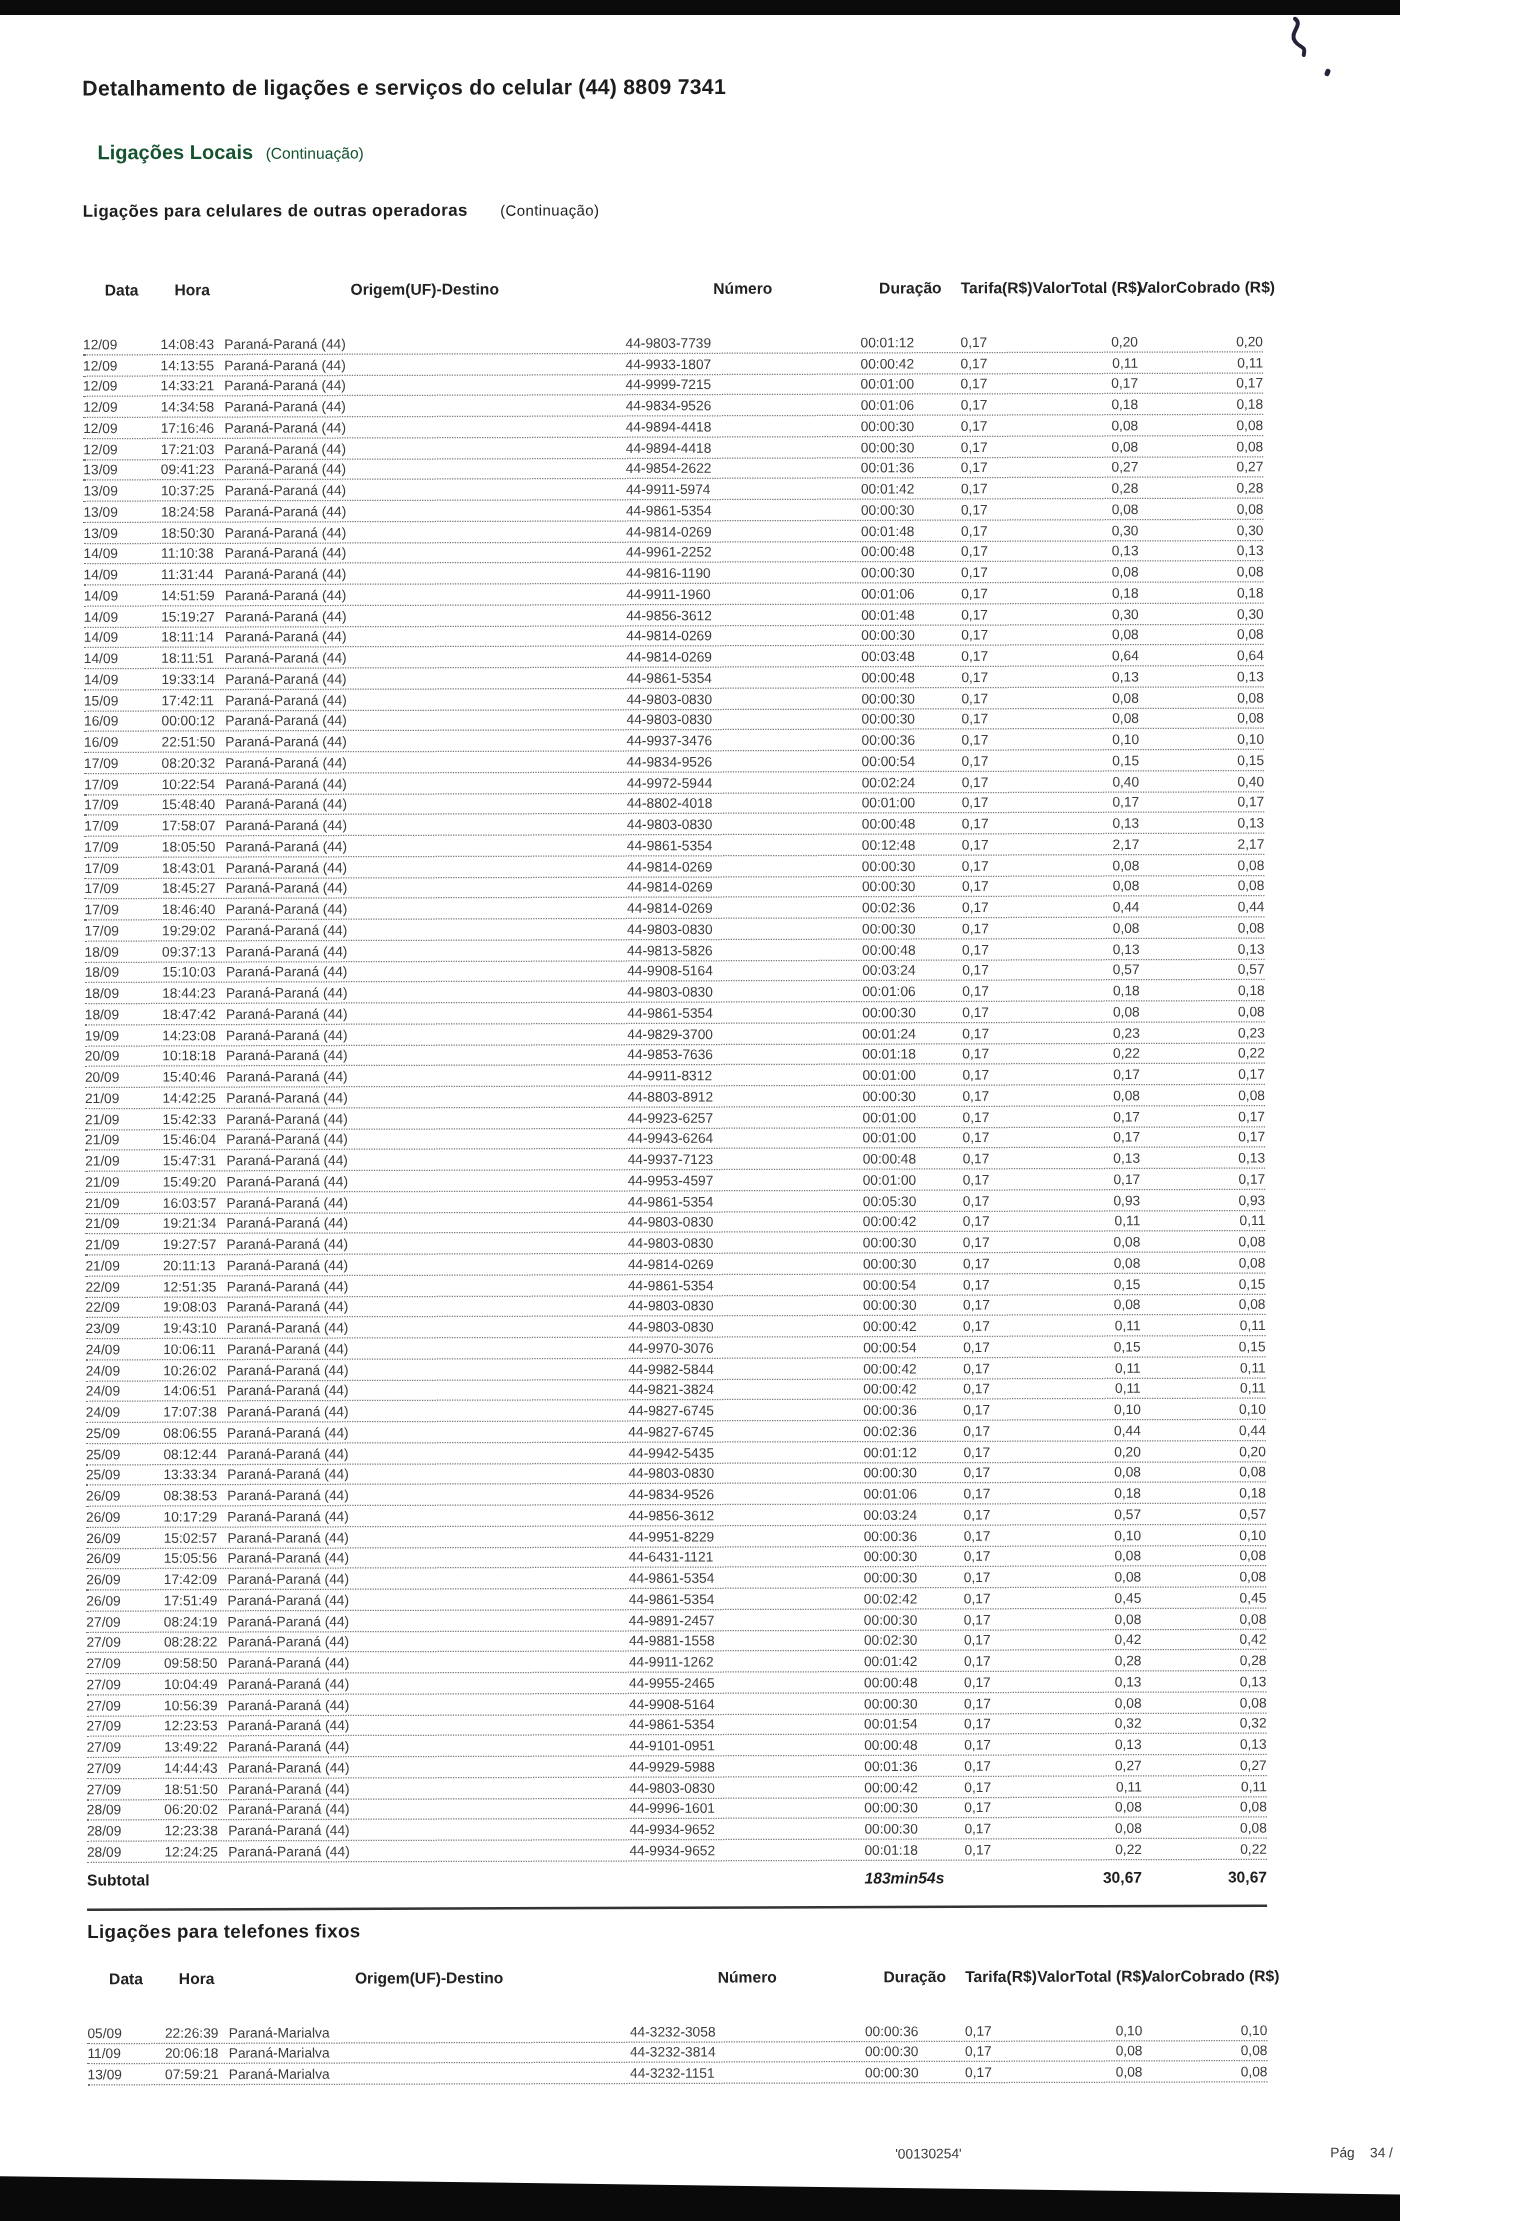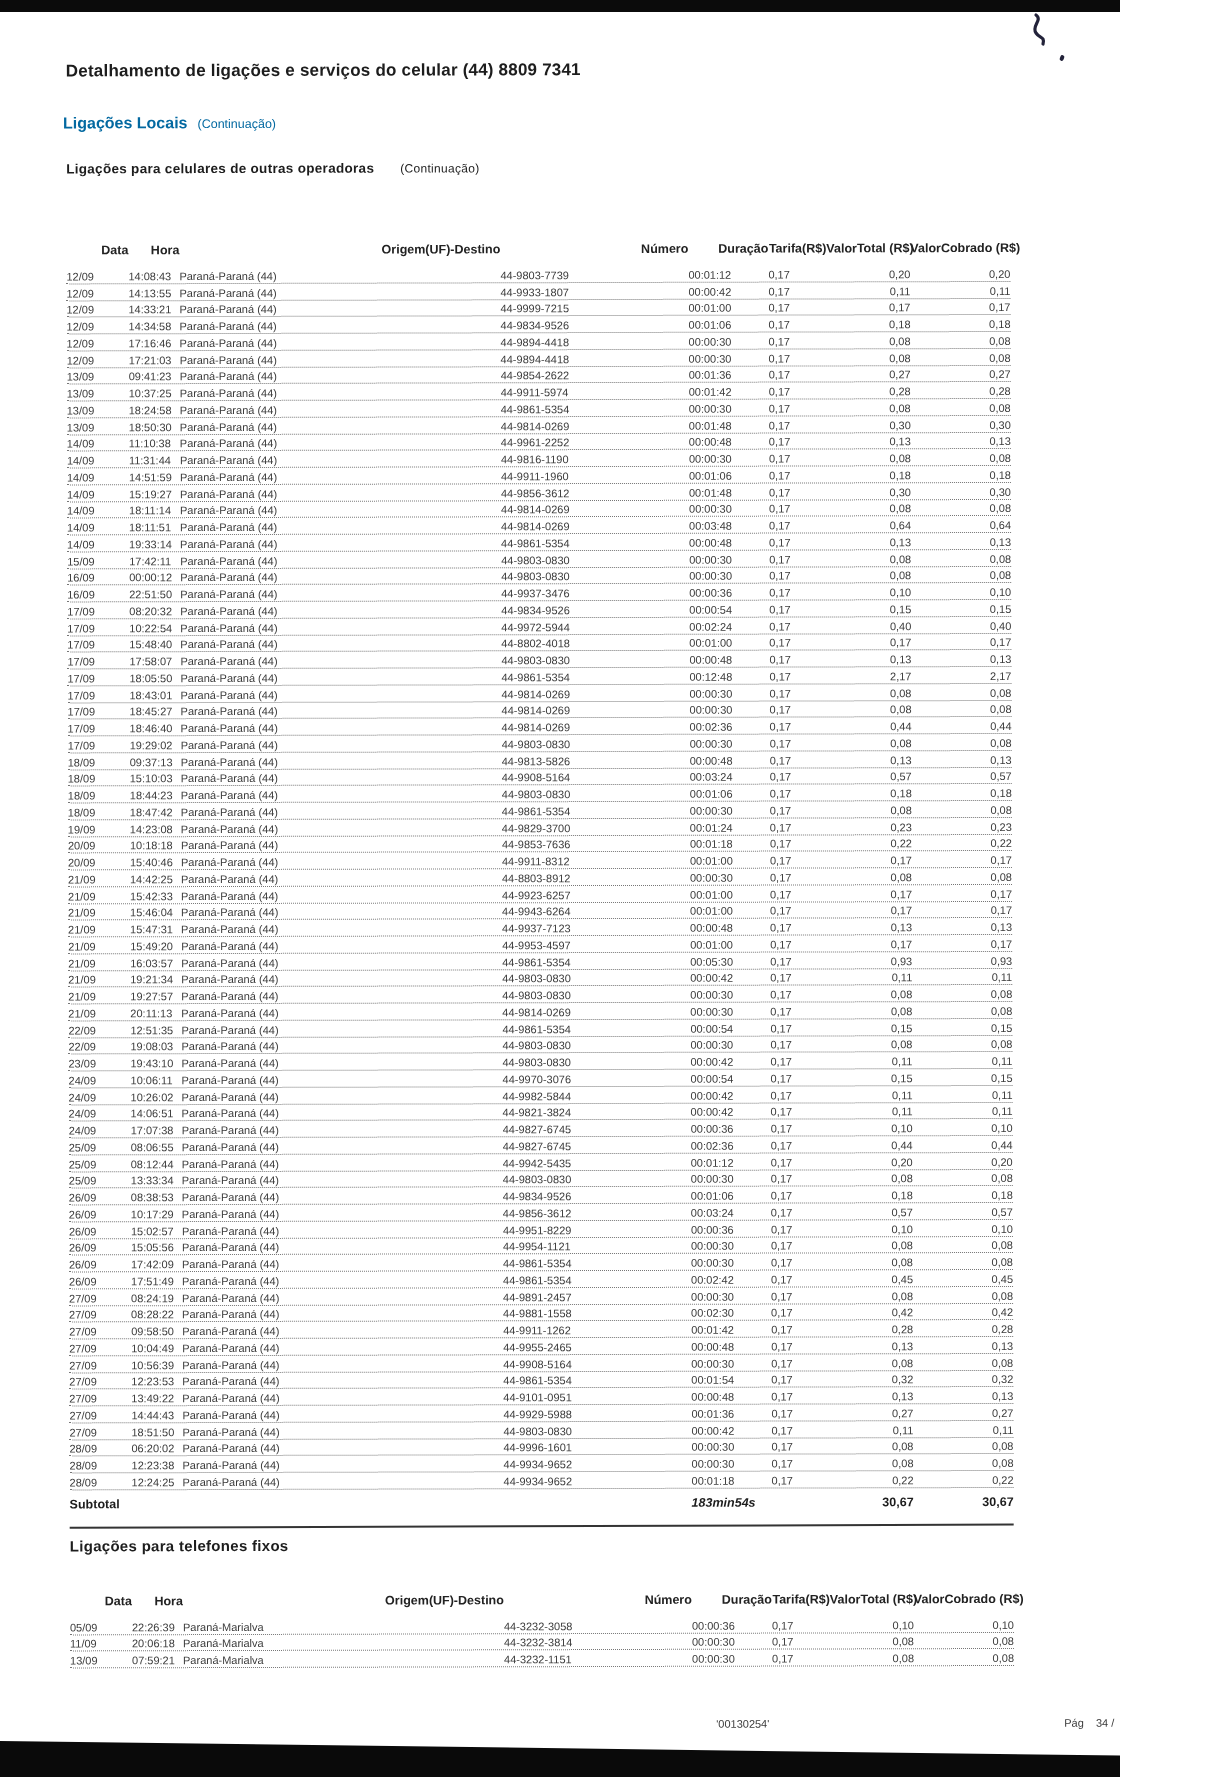--- a/index.html
+++ b/index.html
@@ -4,29 +4,29 @@
 <style>
   html,body{margin:0;padding:0;background:#ffffff;}
   .scan{position:relative;width:1120px;height:1777px;background:#fff;overflow:hidden;
         font-family:"Liberation Sans",sans-serif;color:#2e2e2e;}
   .content{position:absolute;left:0;top:0;width:1232px;height:1777px;transform:rotate(-0.15deg);}
   .topbar{position:absolute;left:0;top:0;width:1232px;height:12px;background:#0b0b0b;}
   .rightedge{position:absolute;left:1220px;top:225px;width:3px;height:490px;background:#1b1b1b;border-radius:2px;}
   .penmark{position:absolute;left:1026px;top:12px;}
   .pendot{position:absolute;left:1060px;top:55px;width:4px;height:6px;background:#23233a;border-radius:2px;transform:rotate(20deg);}
   .title{position:absolute;left:68px;top:60px;font-size:17px;font-weight:bold;color:#1d1d1d;letter-spacing:0.2px;}
-  .sec1{position:absolute;left:65px;top:113px;font-size:16px;font-weight:bold;color:#0369a1;}
+  .sec1{position:absolute;left:80px;top:113px;font-size:16px;font-weight:bold;color:#14532d;}
   .cont1{font-size:12.5px;font-weight:normal;margin-left:10px;}
   .sec2{position:absolute;left:68px;top:160px;font-size:13.5px;font-weight:bold;color:#1d1d1d;letter-spacing:0.3px;}
   .cont2{font-size:12px;font-weight:normal;margin-left:26px;}
   .tbl{position:absolute;left:68px;width:944px;}
   #t1{top:224px;}
   #t2{top:1536px;}
   .thead{display:flex;height:40px;font-size:12.5px;font-weight:bold;color:#222;align-items:flex-start;margin-bottom:2px;}
-  .thead .cell{text-align:right;margin-top:18px;}
+  .thead .cell{text-align:center;}
   .th2{display:flex;flex-direction:column;line-height:15px;}
   .cell{display:inline-block;white-space:nowrap;}
   .c-data{width:62px;}
   .c-hora{width:51px;}
   .c-origem{width:321px;}
   .c-numero{width:188px;}
   .c-duracao{width:80px;}
   .c-tarifa{width:58px;}
   .c-total{width:84px;text-align:right;}
   .c-cobrado{width:100px;text-align:right;}
@@ -662,21 +662,21 @@
             <span class="cell c-numero">44-9951-8229</span>
             <span class="cell c-duracao">00:00:36</span>
             <span class="cell c-tarifa">0,17</span>
             <span class="cell c-total">0,10</span>
             <span class="cell c-cobrado">0,10</span>
           </div>
           <div class="trow">
             <span class="cell c-data">26/09</span>
             <span class="cell c-hora">15:05:56</span>
             <span class="cell c-origem">Paraná-Paraná (44)</span>
-            <span class="cell c-numero">44-9954-1121</span>
+            <span class="cell c-numero">44-6431-1121</span>
             <span class="cell c-duracao">00:00:30</span>
             <span class="cell c-tarifa">0,17</span>
             <span class="cell c-total">0,08</span>
             <span class="cell c-cobrado">0,08</span>
           </div>
           <div class="trow">
             <span class="cell c-data">26/09</span>
             <span class="cell c-hora">17:42:09</span>
             <span class="cell c-origem">Paraná-Paraná (44)</span>
             <span class="cell c-numero">44-9861-5354</span>

